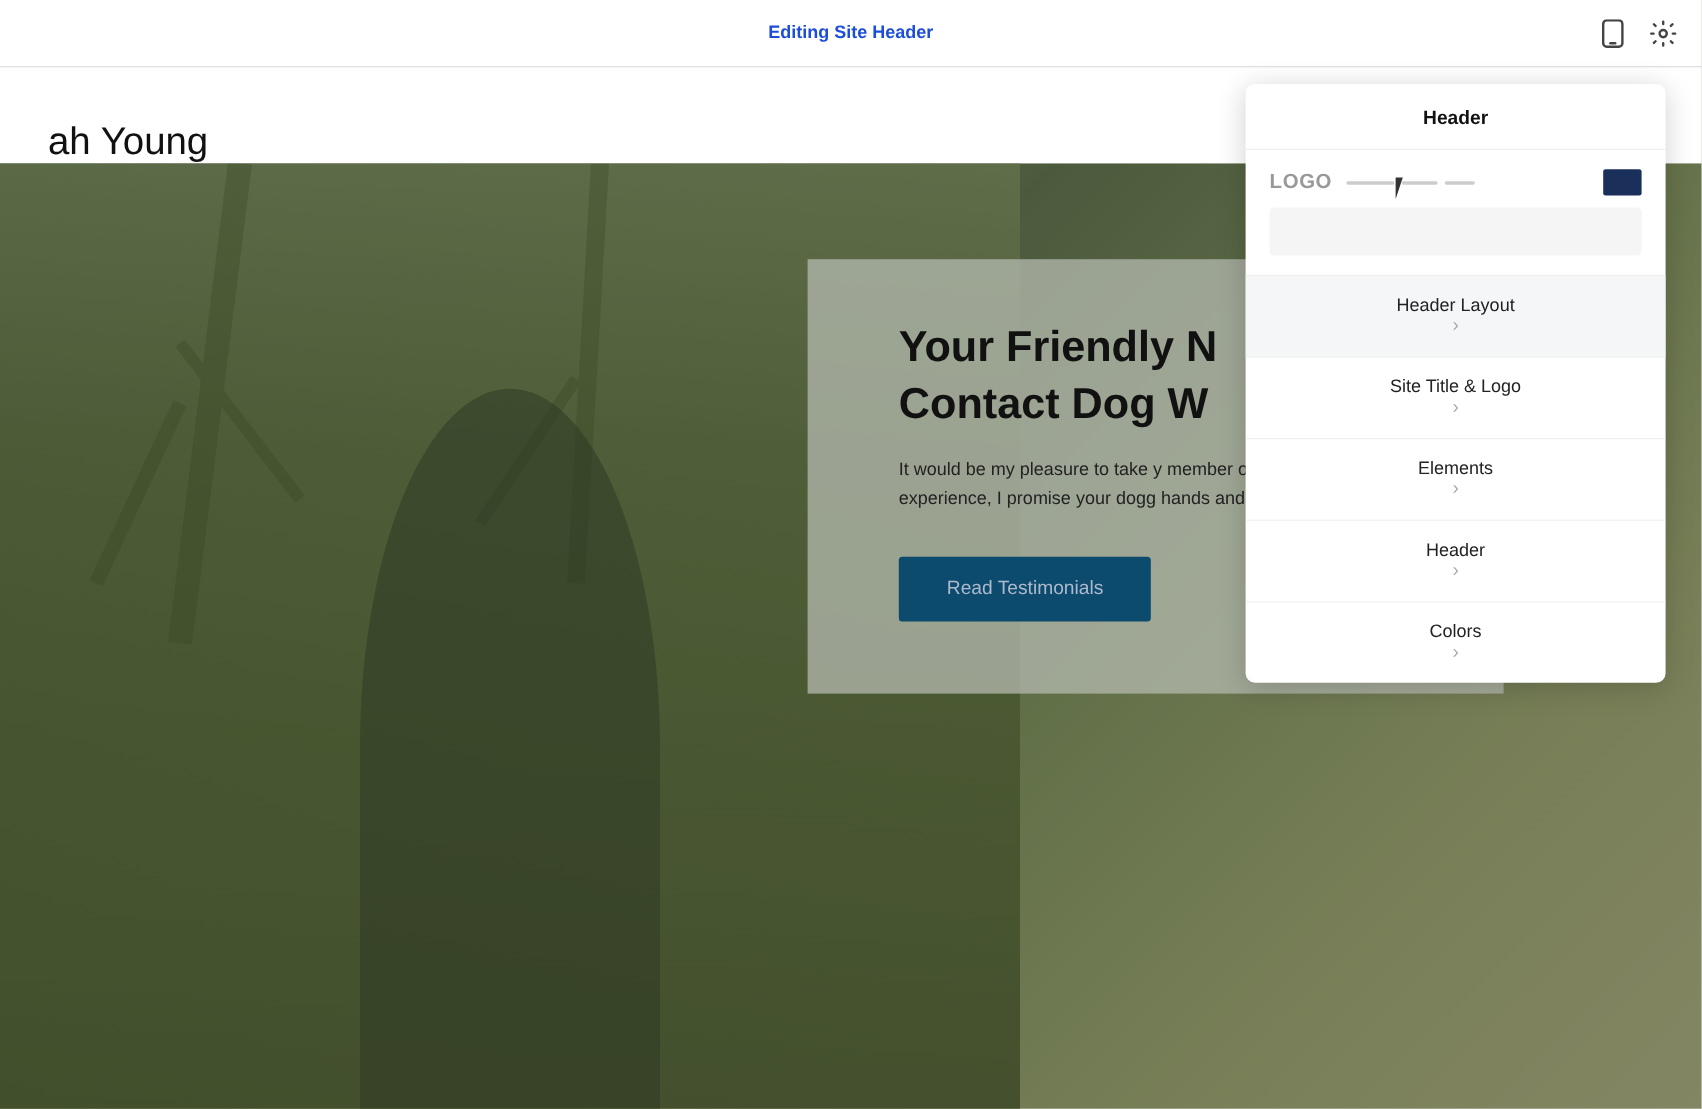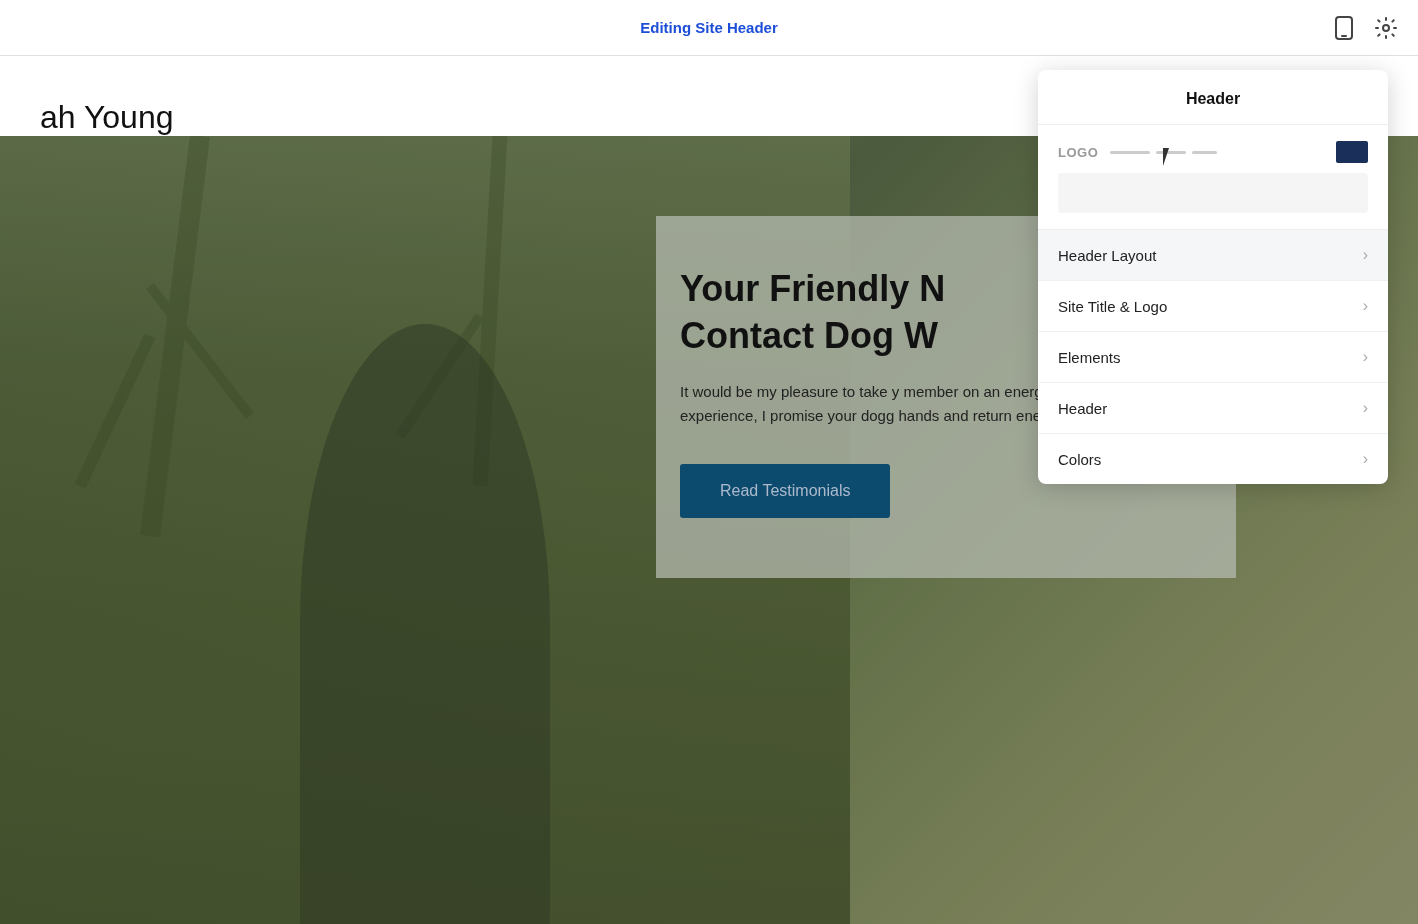--- a/index.html
+++ b/index.html
@@ -114,25 +114,25 @@
       right: 0;
       top: 0;
       bottom: 0;
       background: rgba(80, 90, 70, 0.3);
       z-index: 2;
     }
 
     
     .hero-content {
       position: absolute;
-      left: 656px;
+      left: 673px;
       top: 80px;
       width: 580px;
       background: rgba(180, 185, 175, 0.75);
-      padding: 50px 50px 60px 24px;
+      padding: 50px 50px 60px 76px;
       z-index: 10;
     }
     .hero-title {
       font-size: 36px;
       color: #111;
       line-height: 1.3;
       margin-bottom: 20px;
     }
     .hero-title-bold {
       font-weight: 800;
@@ -183,21 +183,21 @@
       padding: 16px 20px;
       border-bottom: 1px solid #eee;
     }
     .panel-logo-row {
       display: flex;
       align-items: center;
       gap: 12px;
       margin-bottom: 10px;
     }
     .panel-logo-label {
-      font-size: 13px;
+      font-size: 17px;
       font-weight: 600;
       color: #999;
       letter-spacing: 0.5px;
       min-width: 35px;
     }
     .logo-lines {
       display: flex;
       gap: 6px;
       align-items: center;
       flex: 1;
@@ -223,20 +223,21 @@
     }
 
     
     .panel-menu-item {
       display: flex;
       align-items: center;
       justify-content: space-between;
       padding: 16px 20px;
       border-bottom: 1px solid #f0f0f0;
       cursor: pointer;
+      flex-direction: column;
     }
     .panel-menu-item:last-child {
       border-bottom: none;
     }
     .panel-menu-item.active {
       background: #f5f6f8;
     }
     .panel-menu-item-label {
       font-size: 15px;
       color: #222;

